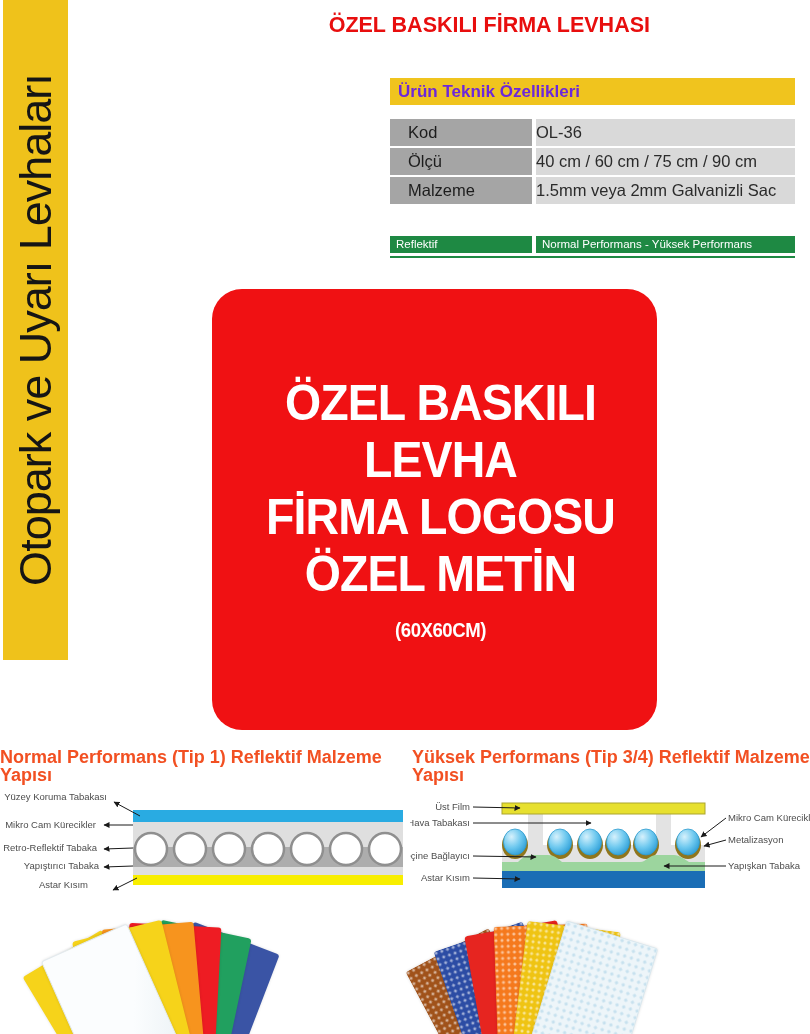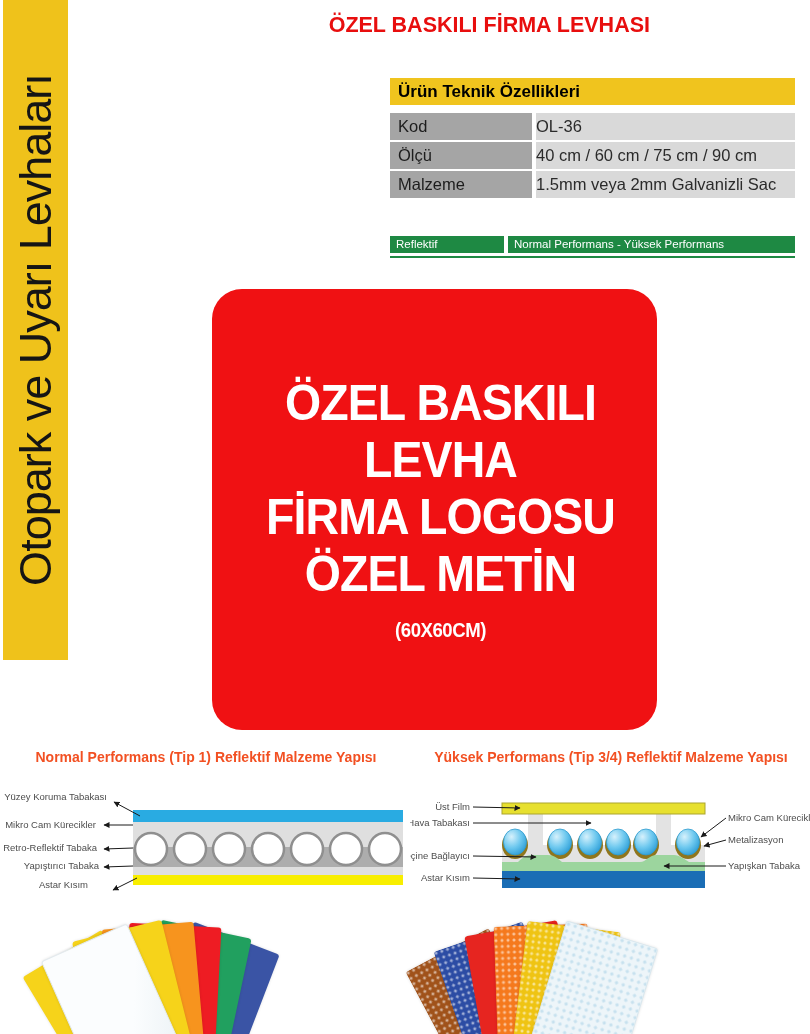--- a/index.html
+++ b/index.html
@@ -7,42 +7,42 @@
         font-family:"Liberation Sans",sans-serif;margin:0 auto;}
   
   .sidebar{position:absolute;left:3px;top:0;width:65px;height:660px;background:#EFC21B;
            display:flex;align-items:center;justify-content:center;}
   .sidebar-text{transform:rotate(-90deg);white-space:nowrap;font-size:45px;color:#151515;letter-spacing:-1px;}
   
   .page-title{position:absolute;left:230px;top:13px;width:420px;text-align:right;
               font-size:21.5px;font-weight:bold;color:#E80E0E;}
   
   .spec-table{position:absolute;left:390px;top:78px;width:405px;}
-  .spec-header{height:27px;line-height:27px;background:#F0C41E;color:#000000;
-               font-size:17px;font-weight:bold;padding-left:8px;box-sizing:border-box;margin-bottom:8px;}
+  .spec-header{height:27px;line-height:27px;background:#F0C41E;color:#6d28d9;
+               font-size:17px;font-weight:bold;padding-left:8px;box-sizing:border-box;margin-bottom:14px;}
   .spec-row{display:flex;margin-bottom:2px;}
   .spec-label{width:142px;margin-right:4px;background:#A5A5A5;height:27px;line-height:27px;
-              padding-left:8px;box-sizing:border-box;font-size:16.5px;color:#1d1d1d;}
+              padding-left:18px;box-sizing:border-box;font-size:16.5px;color:#1d1d1d;}
   .spec-value{flex:1;background:#D9D9D9;height:27px;line-height:27px;
               box-sizing:border-box;font-size:16.5px;color:#2b2b2b;}
   
   .reflect-row{position:absolute;left:390px;top:236px;width:405px;display:flex;}
-  .reflect-label{width:114px;margin-right:4px;background:#1E8943;color:#fff;font-size:11.5px;
+  .reflect-label{width:142px;margin-right:4px;background:#1E8943;color:#fff;font-size:11.5px;
                  height:17px;line-height:17px;padding-left:6px;box-sizing:border-box;}
   .reflect-value{flex:1;background:#1E8943;color:#fff;font-size:11.5px;height:17px;line-height:17px;
                  padding-left:6px;box-sizing:border-box;}
   .reflect-underline{position:absolute;left:390px;top:256px;width:405px;height:2px;background:#1E8943;}
   
   .sign{position:absolute;left:212px;top:289px;width:433px;height:441px;background:#F01113;border-radius:30px;padding-left:12px;}
   .sign-inner{padding-top:86px;transform:scaleX(0.93);}
   .sign-line{text-align:center;color:#fff;font-weight:bold;font-size:50px;line-height:57px;letter-spacing:-1px;}
   .sign-size{text-align:center;color:#fff;font-weight:bold;font-size:20px;margin-top:16px;letter-spacing:-0.5px;}
   
-  .heading{position:absolute;top:748px;height:18px;line-height:18px;text-align:center;
-           color:#F25022;font-weight:bold;font-size:14px;}
+  .heading{position:absolute;top:748px;height:18px;line-height:18px;text-align:left;
+           color:#F25022;font-weight:bold;font-size:18px;}
   .heading-left{left:0;width:412px;}
   .heading-right{left:412px;width:398px;}
   
   .diagram{position:absolute;top:783px;height:115px;}
   .diagram-left{left:0;width:410px;}
   .diagram-right{left:410px;width:400px;}
   .diagram text{font-family:"Liberation Sans",sans-serif;font-size:9.5px;fill:#4D4D4D;}
   
   .fan{position:absolute;}
   .fan-left{left:15px;top:915px;width:300px;height:119px;}

